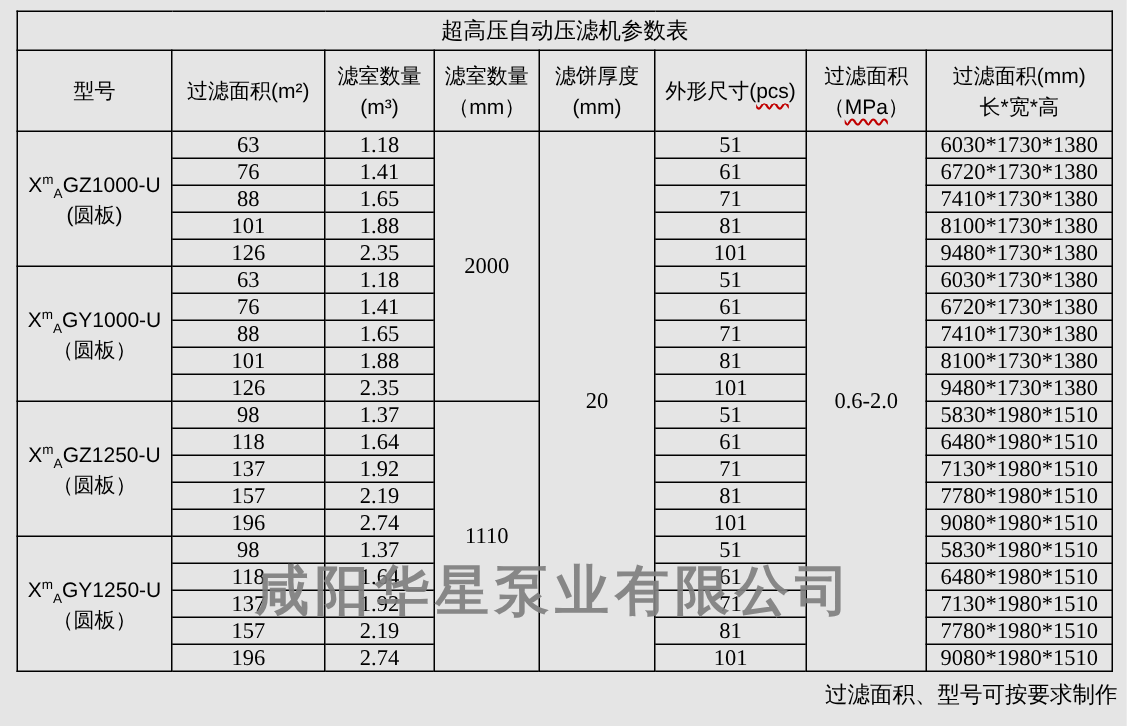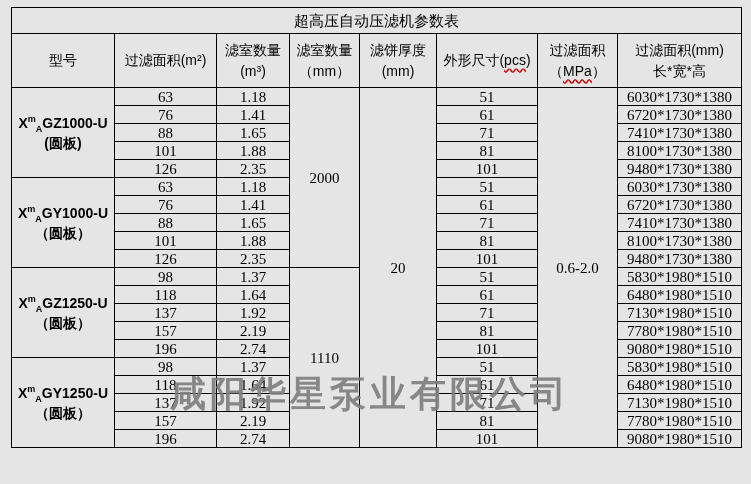--- a/index.html
+++ b/index.html
@@ -26,21 +26,21 @@
   }
   .title-cell { height: 25px; font-size: 15px; line-height: 25px; }
   .header-row td { height: 53px; font-size: 14px; line-height: 21px; }
   .data-row { height: 18px; }
   .num {
     font-family: "Liberation Serif", serif;
     font-size: 15px;
     line-height: 16px;
     white-space: nowrap;
   }
-  .model-cell { font-size: 14px; line-height: 20px; white-space: nowrap; font-weight: bold; }
+  .model-cell { font-size: 14px; line-height: 20px; white-space: nowrap; }
   .model-cell sup, .model-cell sub { font-size: 9px; line-height: 0; }
   .sq {
     text-decoration: underline;
     text-decoration-style: wavy;
     text-decoration-color: #c00000;
     text-decoration-skip-ink: none;
     text-underline-offset: 3px;
   }
   .watermark {
     position: absolute;
@@ -251,14 +251,15 @@
       <td class="num">196</td>
       <td class="num">2.74</td>
       <td class="num">101</td>
       <td class="num">9080*1980*1510</td>
     </tr>
   </tbody>
     </table>
 
   <div class="watermark">咸阳华星泵业有限公司</div>
 
+  <div class="footnote">过滤面积、型号可按要求制作</div>
 
 </div>
 
 </body></html>

